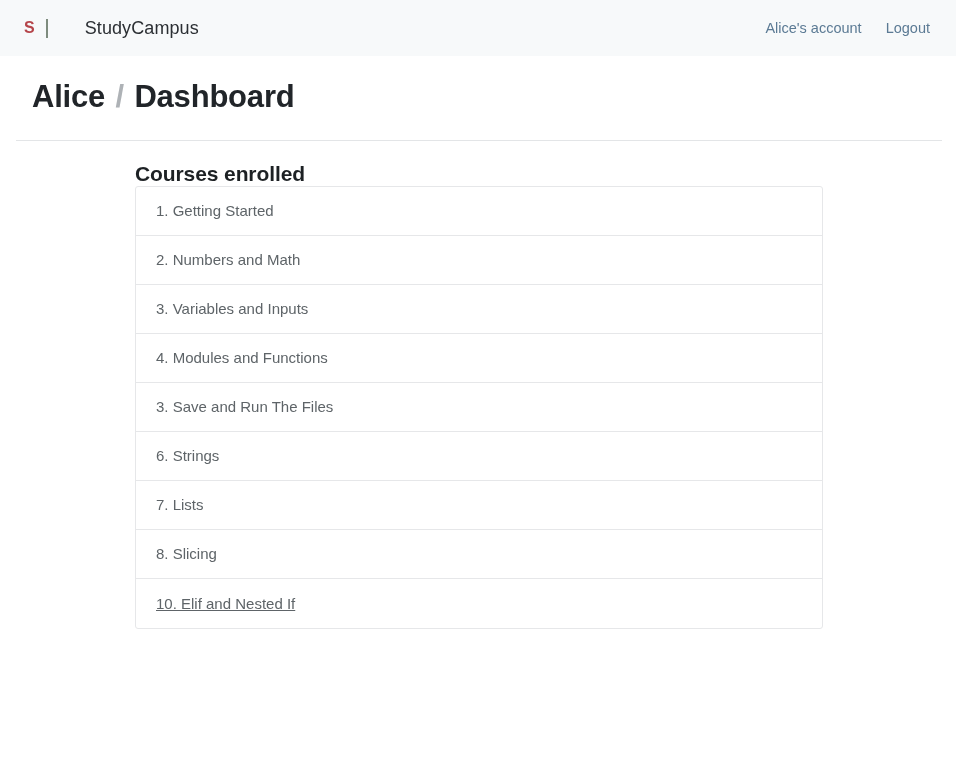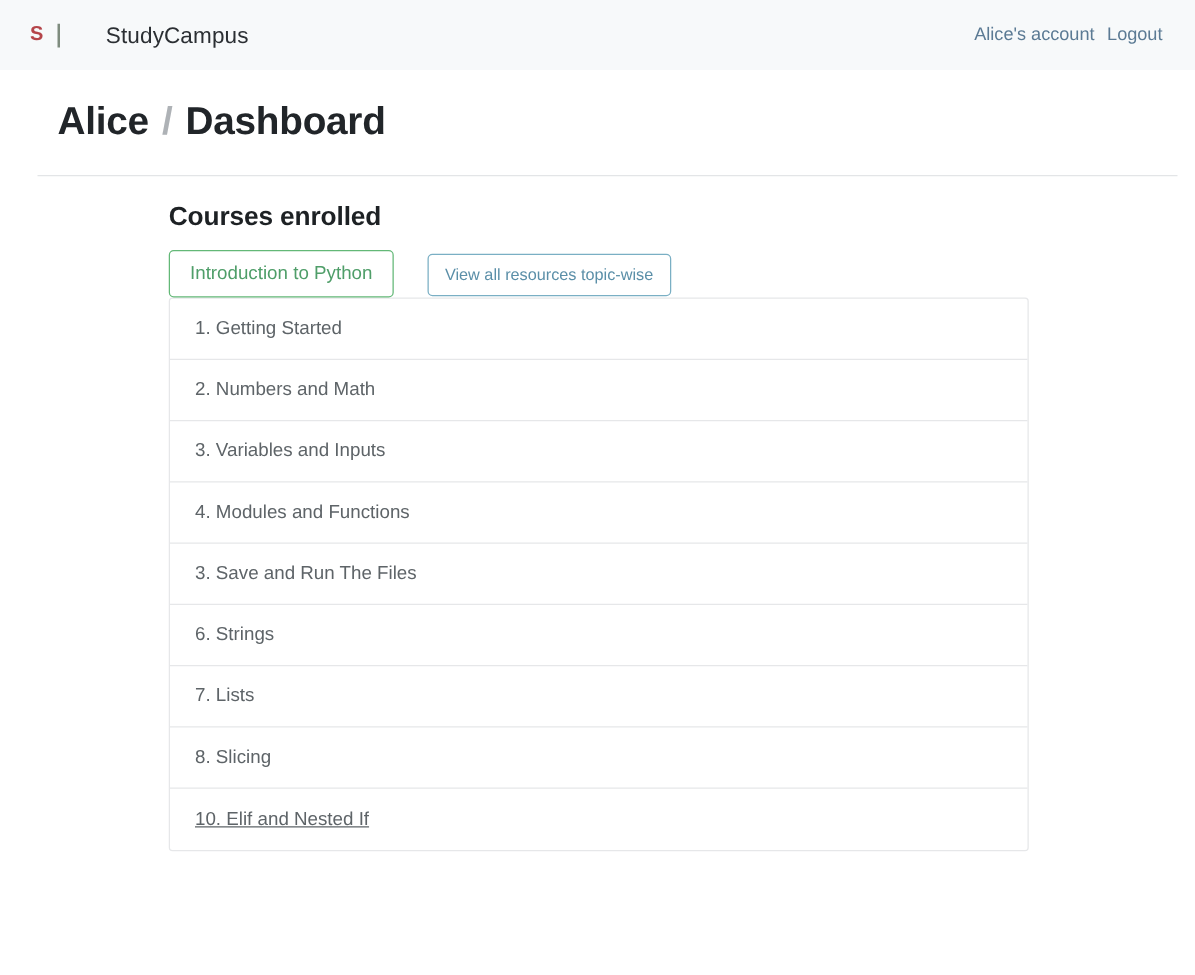--- a/index.html
+++ b/index.html
@@ -47,32 +47,32 @@
   .brand-name {
     font-size: 18px;
     color: #2b2f33;
     letter-spacing: 0.1px;
     margin-left: 28px;
   }
   .nav-right {
     margin-left: auto;
     display: flex;
     align-items: center;
-    gap: 10px;
+    gap: 24px;
   }
   .nav-link {
     font-size: 14.5px;
     color: #5b7a94;
     text-decoration: none;
     cursor: pointer;
   }
 
   
   .page-head {
-    padding: 22px 0 0 16px;
+    padding: 22px 0 0 2px;
   }
   .page-title {
     margin: 0;
     padding: 0 0 0 30px;
     font-size: 31px;
     font-weight: 700;
     line-height: 1.25;
     color: #212529;
     letter-spacing: -0.2px;
   }
@@ -171,24 +171,20 @@
     <span>Alice</span>
     <span class="sep">/</span>
     <span>Dashboard</span>
   </h1>
   <div class="divider"></div>
 </div>
 
 <div class="content">
   <h2 class="section-title">Courses enrolled</h2>
 
-  <div class="btn-row">
-    <button class="btn btn-course">Introduction to Python</button>
-    <button class="btn btn-resources">View all resources topic-wise</button>
-  </div>
 
   <div class="topic-list">
     <div class="topic-item">1. Getting Started</div>
     <div class="topic-item">2. Numbers and Math</div>
     <div class="topic-item">3. Variables and Inputs</div>
     <div class="topic-item">4. Modules and Functions</div>
     <div class="topic-item">3. Save and Run The Files</div>
     <div class="topic-item">6. Strings</div>
     <div class="topic-item">7. Lists</div>
     <div class="topic-item">8. Slicing</div>

